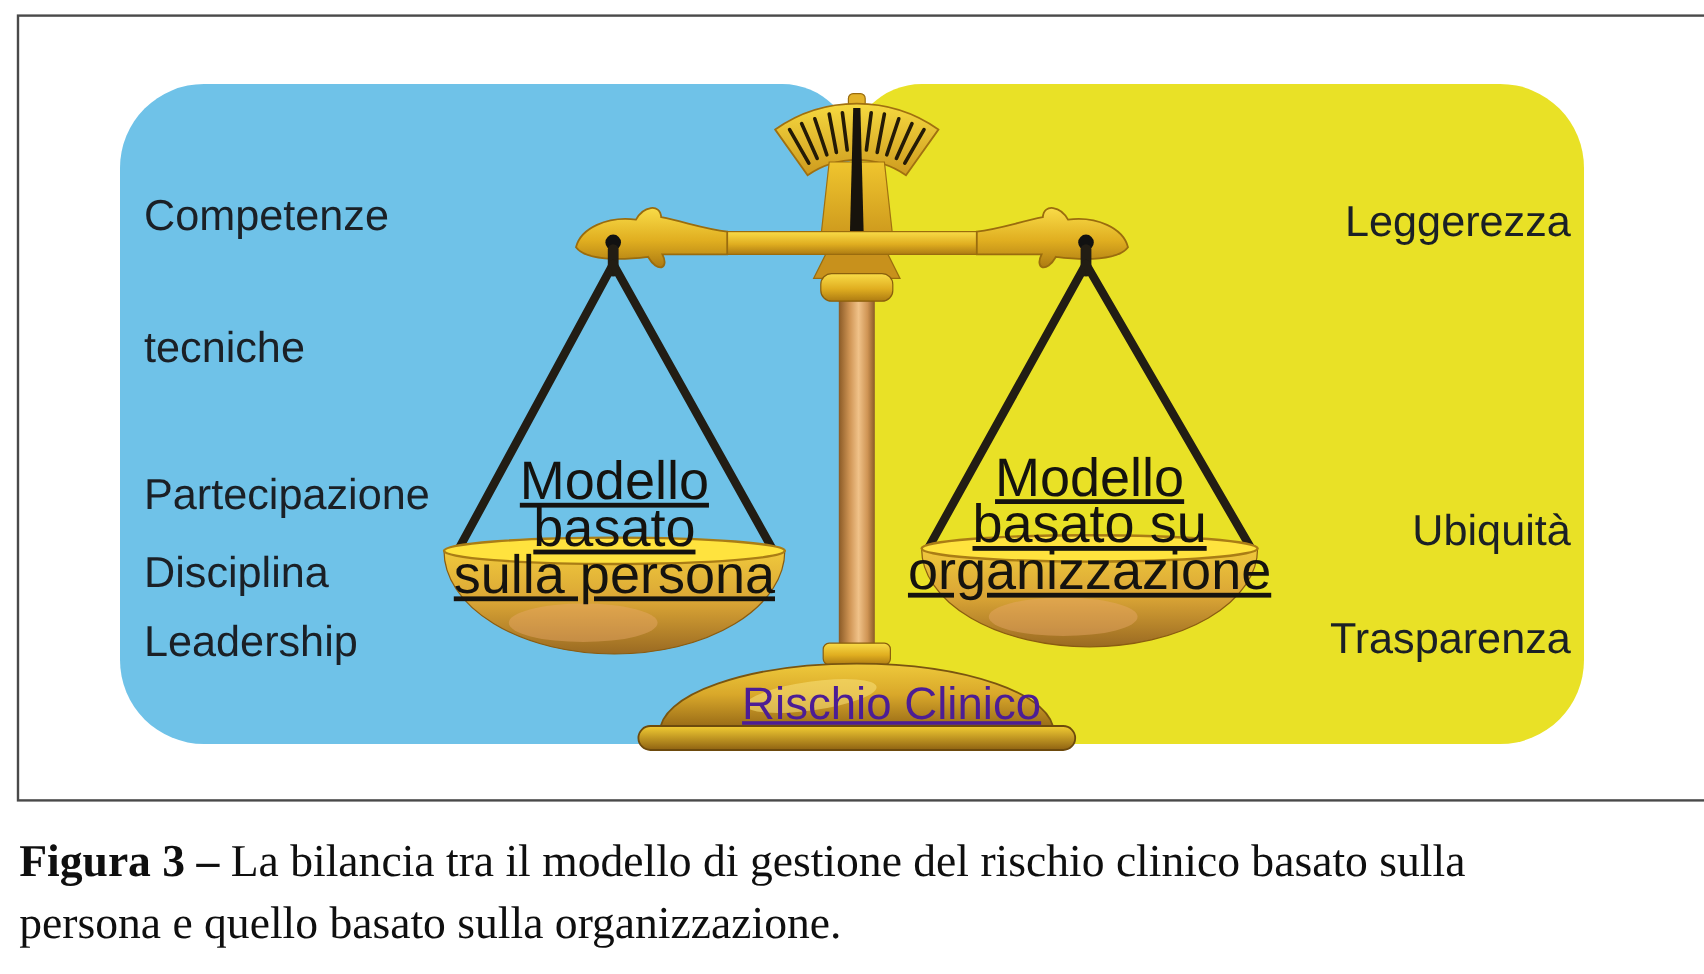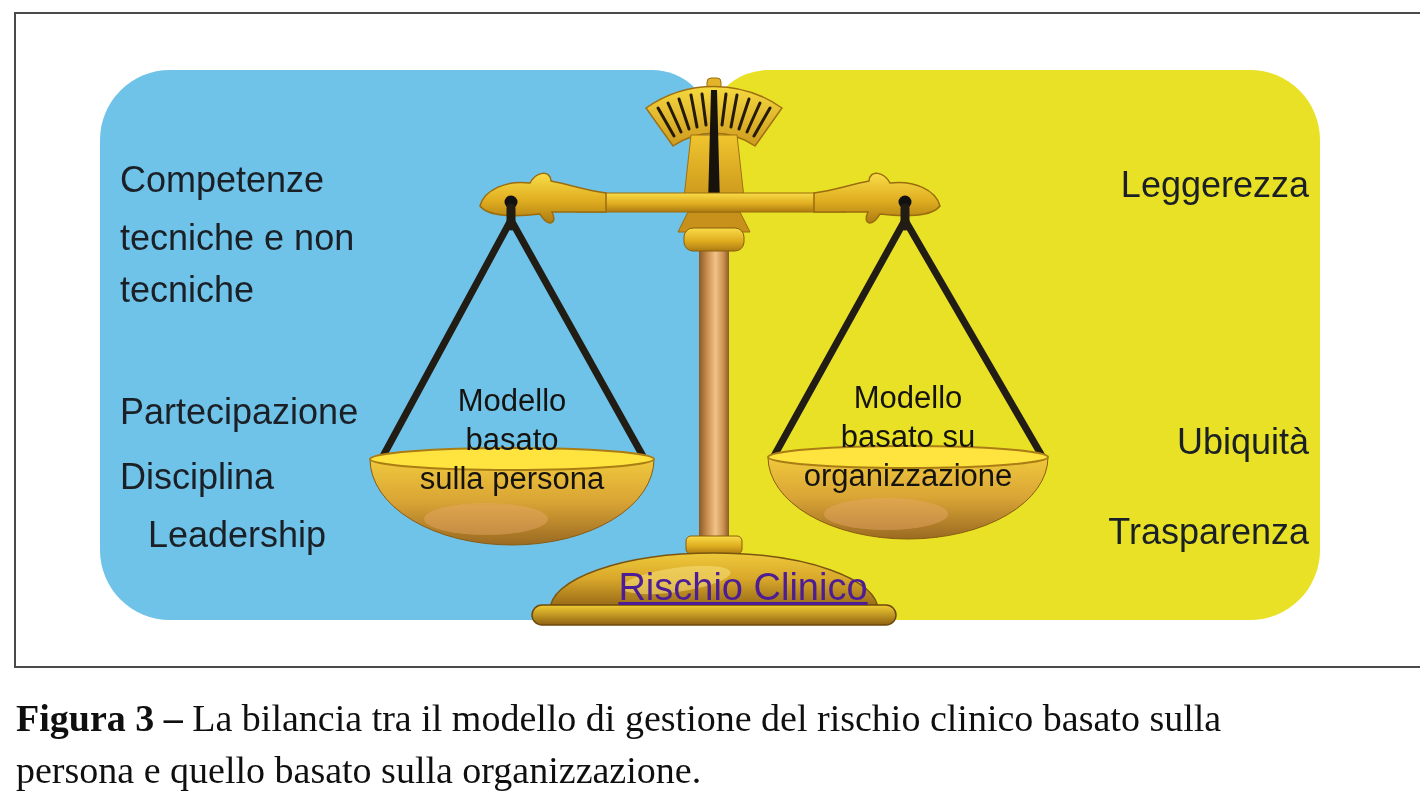--- a/index.html
+++ b/index.html
@@ -9,21 +9,21 @@
     position:absolute;left:14px;top:12px;width:1409px;height:656px;
     border:2px solid #4a4a4a;background:#ffffff;box-sizing:border-box;
   }
   .panel{position:absolute;top:56px;width:612px;height:550px;}
   .panel-blue{left:84px;background:#6FC2E8;border-radius:70px 60px 0 70px;}
   .panel-yellow{left:692px;background:#E9E126;border-radius:60px 70px 70px 0;}
   .scale-svg{position:absolute;left:0;top:0;width:1386px;height:652px;}
   .panel-text{position:absolute;font-size:36px;line-height:40px;color:#1b2026;}
   .right-item{right:112px;text-align:left;}
   .pan-label{position:absolute;width:340px;text-align:center;
-             font-size:31px;line-height:39px;color:#15130f;}
+             font-size:45px;line-height:39px;color:#15130f;text-decoration:underline;}
   .base-label{position:absolute;left:527px;top:552px;width:400px;text-align:center;
               font-size:38px;line-height:42px;color:#4c1d95;text-decoration:underline;}
   .caption{position:absolute;left:16px;top:692px;width:1392px;
            font-family:"Liberation Serif", serif;font-size:38px;line-height:52px;
            color:#0f0f0f;}
   .caption .cap-line{white-space:nowrap;}
   .caption b{font-weight:bold;margin-top:48px;}
 </style>
 </head>
 <body>
@@ -129,25 +129,24 @@
 
     <g>
       <rect x="670" y="522" width="56" height="18" rx="5" fill="url(#goldV)" stroke="#8a5f0d"></rect>
       <path d="M 534,596 A 164,57 0 0 1 862,596 Z" fill="url(#domeG)" stroke="#7a5510" stroke-width="1.5"></path>
       <ellipse cx="660" cy="566" rx="55" ry="12" fill="#F7E07A" opacity="0.55" transform="rotate(-8 660 566)"></ellipse>
       <rect x="516" y="591" width="364" height="20" rx="10" fill="url(#brimG)" stroke="#6d4a0c" stroke-width="1.5"></rect>
     </g>
   </svg>
 
   <div class="panel-text" style="left:104px;top:146px;">Competenze</div>
-  <div class="panel-text" style="left:104px;top:204px;">tecniche e non</div>
   <div class="panel-text" style="left:104px;top:256px;">tecniche</div>
   <div class="panel-text" style="left:104px;top:378px;">Partecipazione</div>
   <div class="panel-text" style="left:104px;top:443px;">Disciplina</div>
-  <div class="panel-text" style="left:104px;top:501px;margin-left:28px;">Leadership</div>
+  <div class="panel-text" style="left:104px;top:501px;">Leadership</div>
 
   <div class="panel-text right-item" style="top:151px;">Leggerezza</div>
   <div class="panel-text right-item" style="top:408px;">Ubiquità</div>
   <div class="panel-text right-item" style="top:498px;">Trasparenza</div>
 
   <div class="pan-label" style="left:326px;top:367px;">
     <div>Modello</div>
     <div>basato</div>
     <div>sulla persona</div>
   </div>

